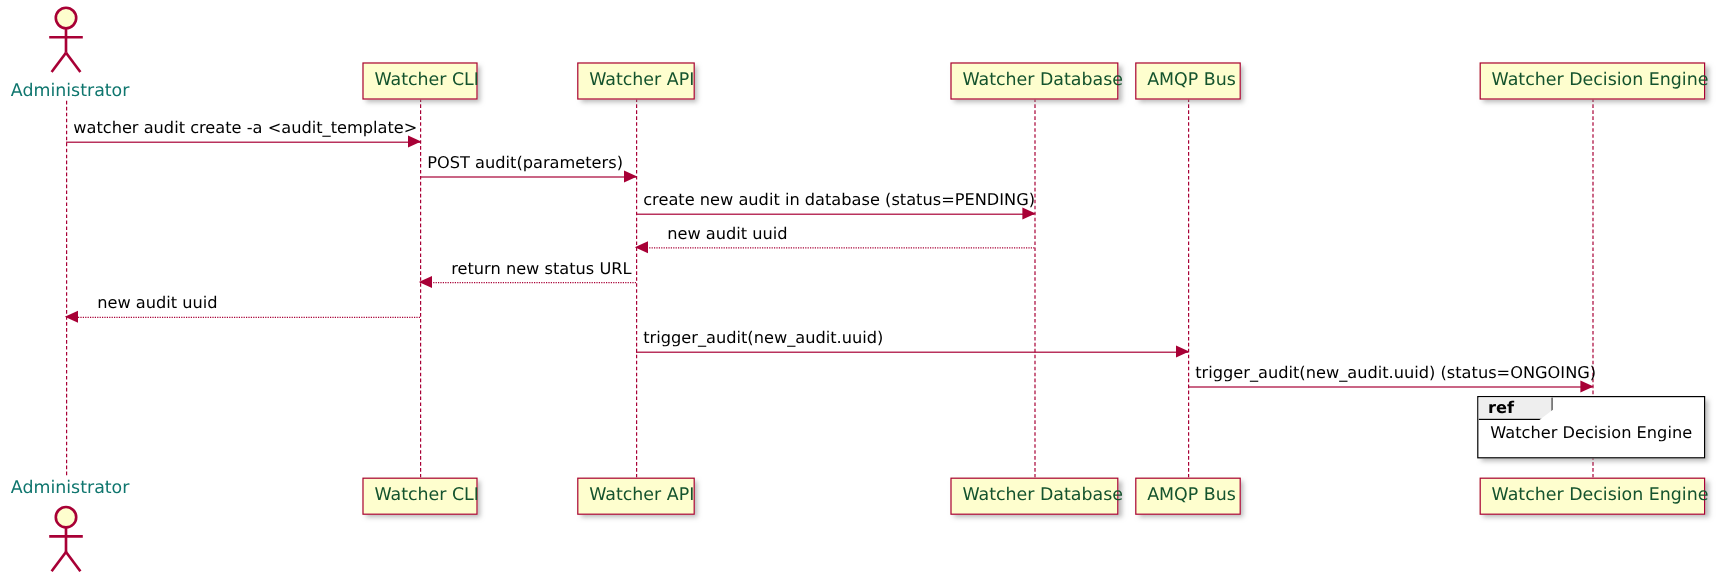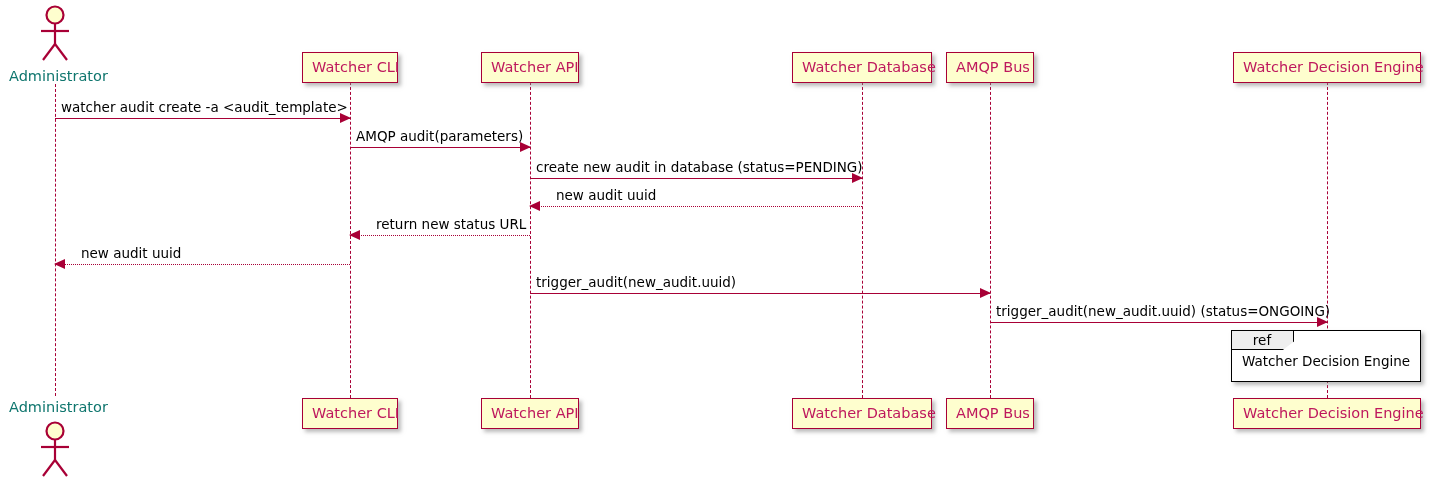--- a/index.html
+++ b/index.html
@@ -27,21 +27,21 @@
   
   .participant{
     position:absolute;
     box-sizing:border-box;
     background:#FEFECE;
     border:1.5px solid #A80036;
     height:31px;
     line-height:28px;
     text-align:center;
     font-size:14.5px;
-    color:#be185d;
+    color:#14532d;
     white-space:nowrap;
     box-shadow:3px 3px 4px rgba(130,130,130,0.55);
     padding:0 9px;
   }
 
   
   .actor{
     position:absolute;
     width:52px;
     height:58px;
@@ -102,30 +102,29 @@
     border:1.5px solid #000000;
     box-shadow:3px 3px 4px rgba(130,130,130,0.55);
   }
   .ref-tab{
     position:absolute;
     left:0;top:0;
     height:19px;
     background:#EEEEEE;
     border-right:1.5px solid #000;
     border-bottom:1.5px solid #000;
-    font-weight:normal;
+    font-weight:bold;
     font-size:13.5px;
     line-height:18px;
     padding:0 9px 0 8px;
     color:#000;
     -webkit-clip-path:polygon(0 0,100% 0,100% 55%,82% 100%,0 100%);
     clip-path:polygon(0 0,100% 0,100% 55%,82% 100%,0 100%);
     box-sizing:border-box;
     min-width:62px;
-    text-align:center;
   }
   .ref-body{
     position:absolute;
     left:0;right:0;
     top:22px;
     text-align:center;
     font-size:13.5px;
     line-height:17px;
     color:#000;
   }
@@ -162,21 +161,21 @@
   <div class="participant" style="left:946px;top:52px;width:88px;">AMQP Bus</div>
   <div class="participant" style="left:1233px;top:52px;width:188px;">Watcher Decision Engine</div>
 
   <div class="msg to-right" style="left:55px;width:295px;top:118px;">
     <div class="label">watcher audit create -a &lt;audit_template&gt;</div>
     <div class="line"></div>
     <div class="arrowhead"></div>
   </div>
 
   <div class="msg to-right" style="left:350px;width:180px;top:147px;">
-    <div class="label">AMQP audit(parameters)</div>
+    <div class="label">POST audit(parameters)</div>
     <div class="line"></div>
     <div class="arrowhead"></div>
   </div>
 
   <div class="msg to-right" style="left:530px;width:332px;top:178px;">
     <div class="label">create new audit in database (status=PENDING)</div>
     <div class="line"></div>
     <div class="arrowhead"></div>
   </div>
 

